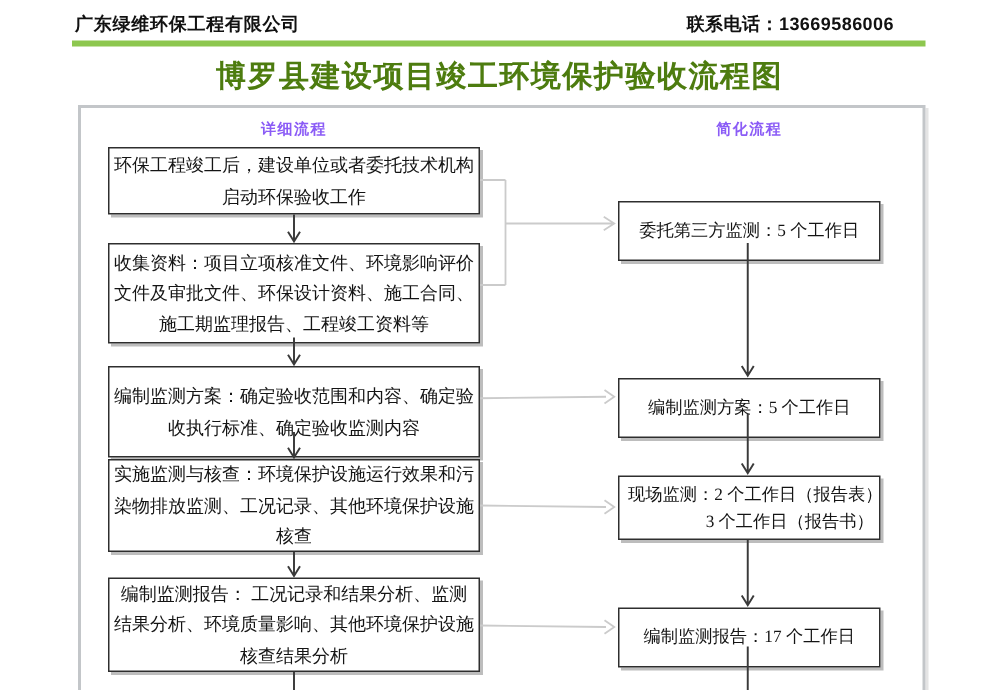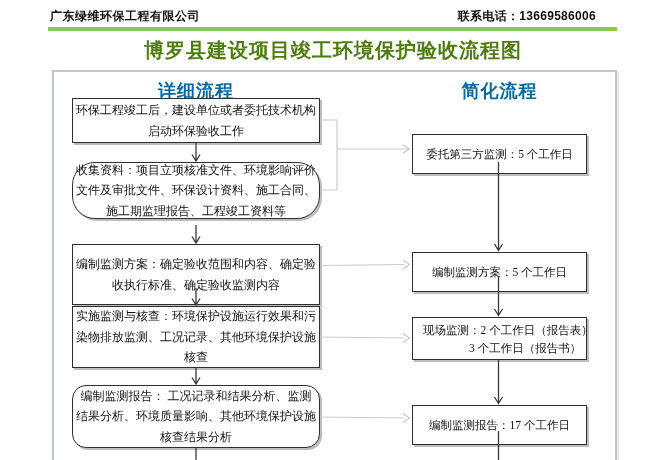--- a/index.html
+++ b/index.html
@@ -27,43 +27,43 @@
     font-family:"Liberation Serif", serif;
     font-size:20px;font-weight:bold;color:#4d7c0f;letter-spacing:1px;
   }
   .flow-panel{
     position:absolute;left:52px;top:70px;width:561px;height:402px;
     border:2px solid #c3c6c9;background:#fff;
     box-shadow:2px 2px 0 0 #e4e4e4;
   }
   .col-heading{
     position:absolute;text-align:center;
-    font-size:18px;font-weight:bold;color:#0369a1;letter-spacing:1px;
+    font-size:10px;font-weight:bold;color:#8b5cf6;letter-spacing:1px;
   }
   .col-heading.detailed{left:72px;top:79px;width:248px;}
   .col-heading.simplified{left:412px;top:79px;width:175px;}
   .fbox{
     position:absolute;box-sizing:border-box;
     background:#fff;border:1px solid #2e2e2e;
     box-shadow:2px 2px 0 0 #bdbdbd;
     display:flex;flex-direction:column;justify-content:center;
     text-align:center;
     font-family:"Liberation Serif", serif;
     font-size:12px;line-height:20.5px;color:#141414;
     padding:19px 2px;
   }
   .fbox .line:empty{display:none;}
   .left-col{left:72px;width:248px;}
-  .right-col{left:412px;width:175px;font-size:11.5px;line-height:18px;}
+  .right-col{left:412px;width:175px;font-size:11.5px;line-height:18px;align-items:center;}
   .right-col .line{white-space:nowrap;}
   #L1{top:98px;height:45px;}
-  #L2{top:162px;height:57px;border-radius:23px;}
+  #L2{top:162px;height:67px;}
   #L3{top:244px;height:61px;}
   #L4{top:306px;height:62px;}
-  #L5{top:385px;height:63px;border-radius:14px;}
+  #L5{top:385px;height:63px;}
   #R1{top:134px;height:28px;}
   #R2{top:252px;height:24px;}
   #R3{top:317px;height:43px;}
   #R4{top:405px;height:26px;}
   #R3 .line.indent2{padding-left:54px;text-align:left;}
   #R3 .line.first{text-align:left;padding-left:8px;}
   svg.connectors{position:absolute;left:0;top:0;pointer-events:none;}
   .darrow{stroke:#3a3a3a;stroke-width:1.3;fill:none;}
   .glink{stroke:#cbcbcb;stroke-width:1.2;fill:none;}
 </style>

